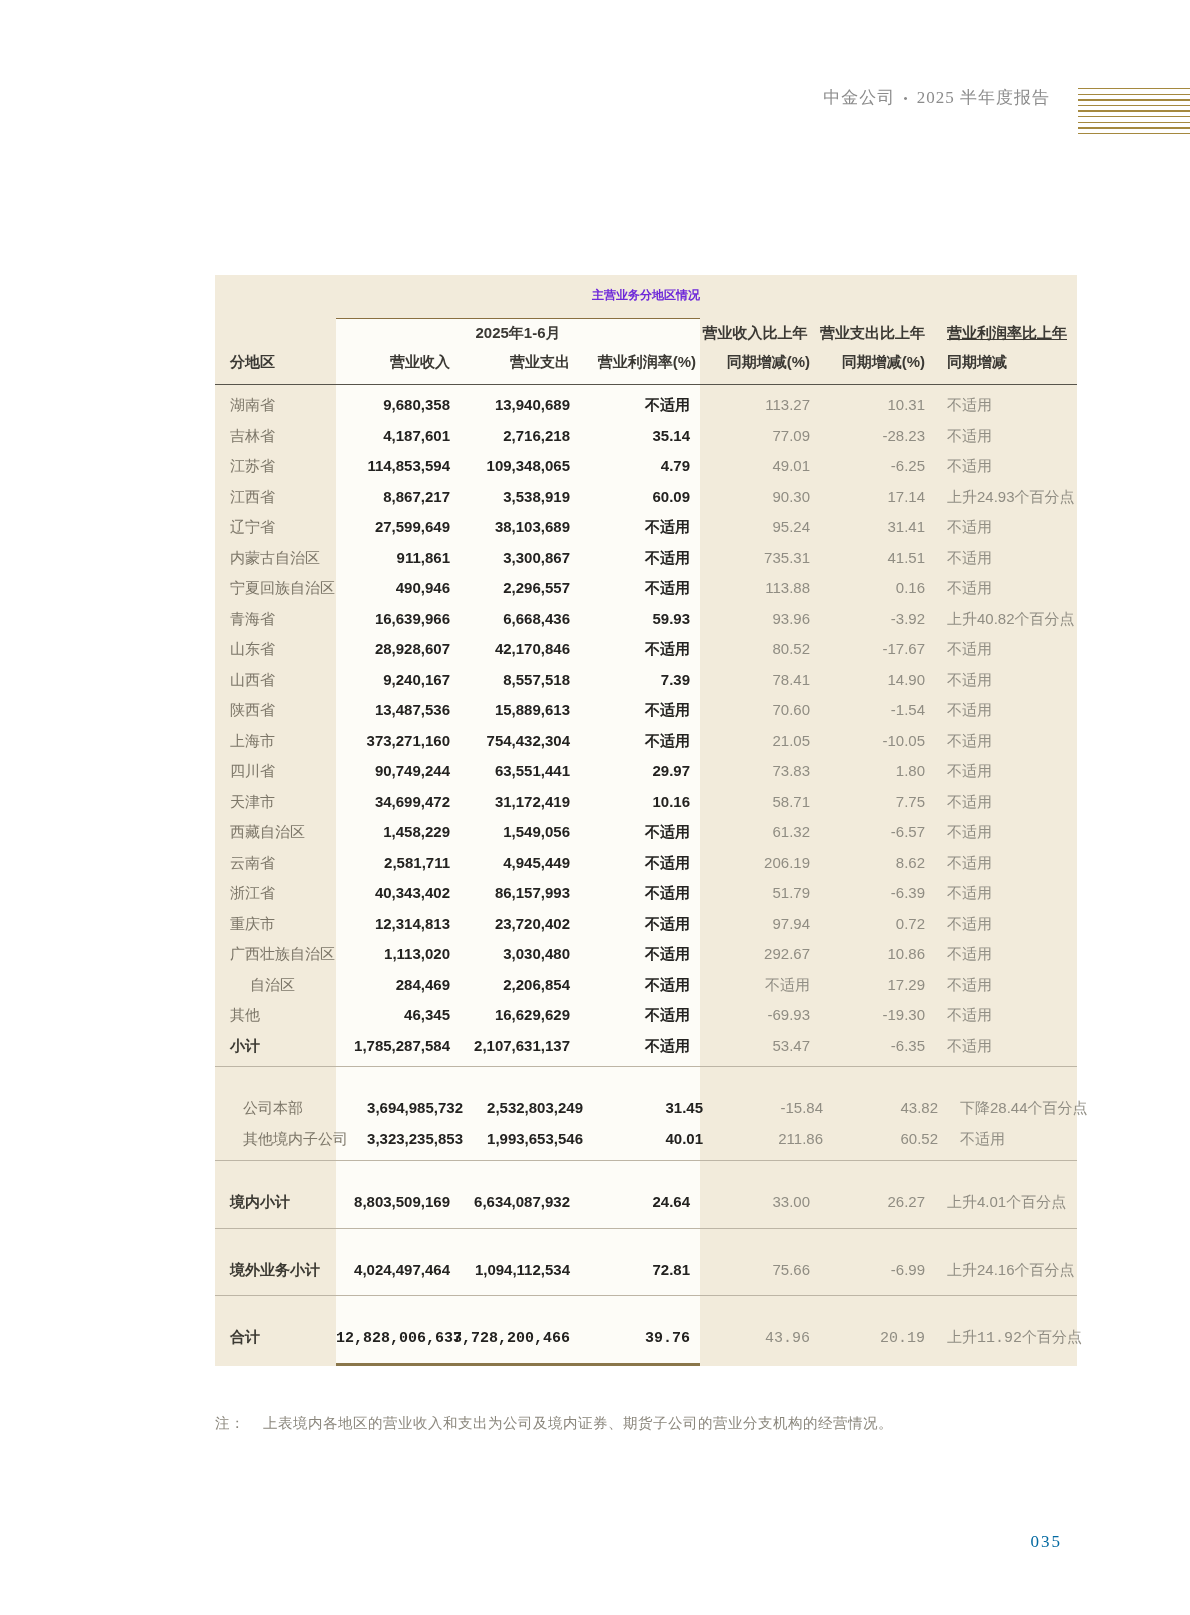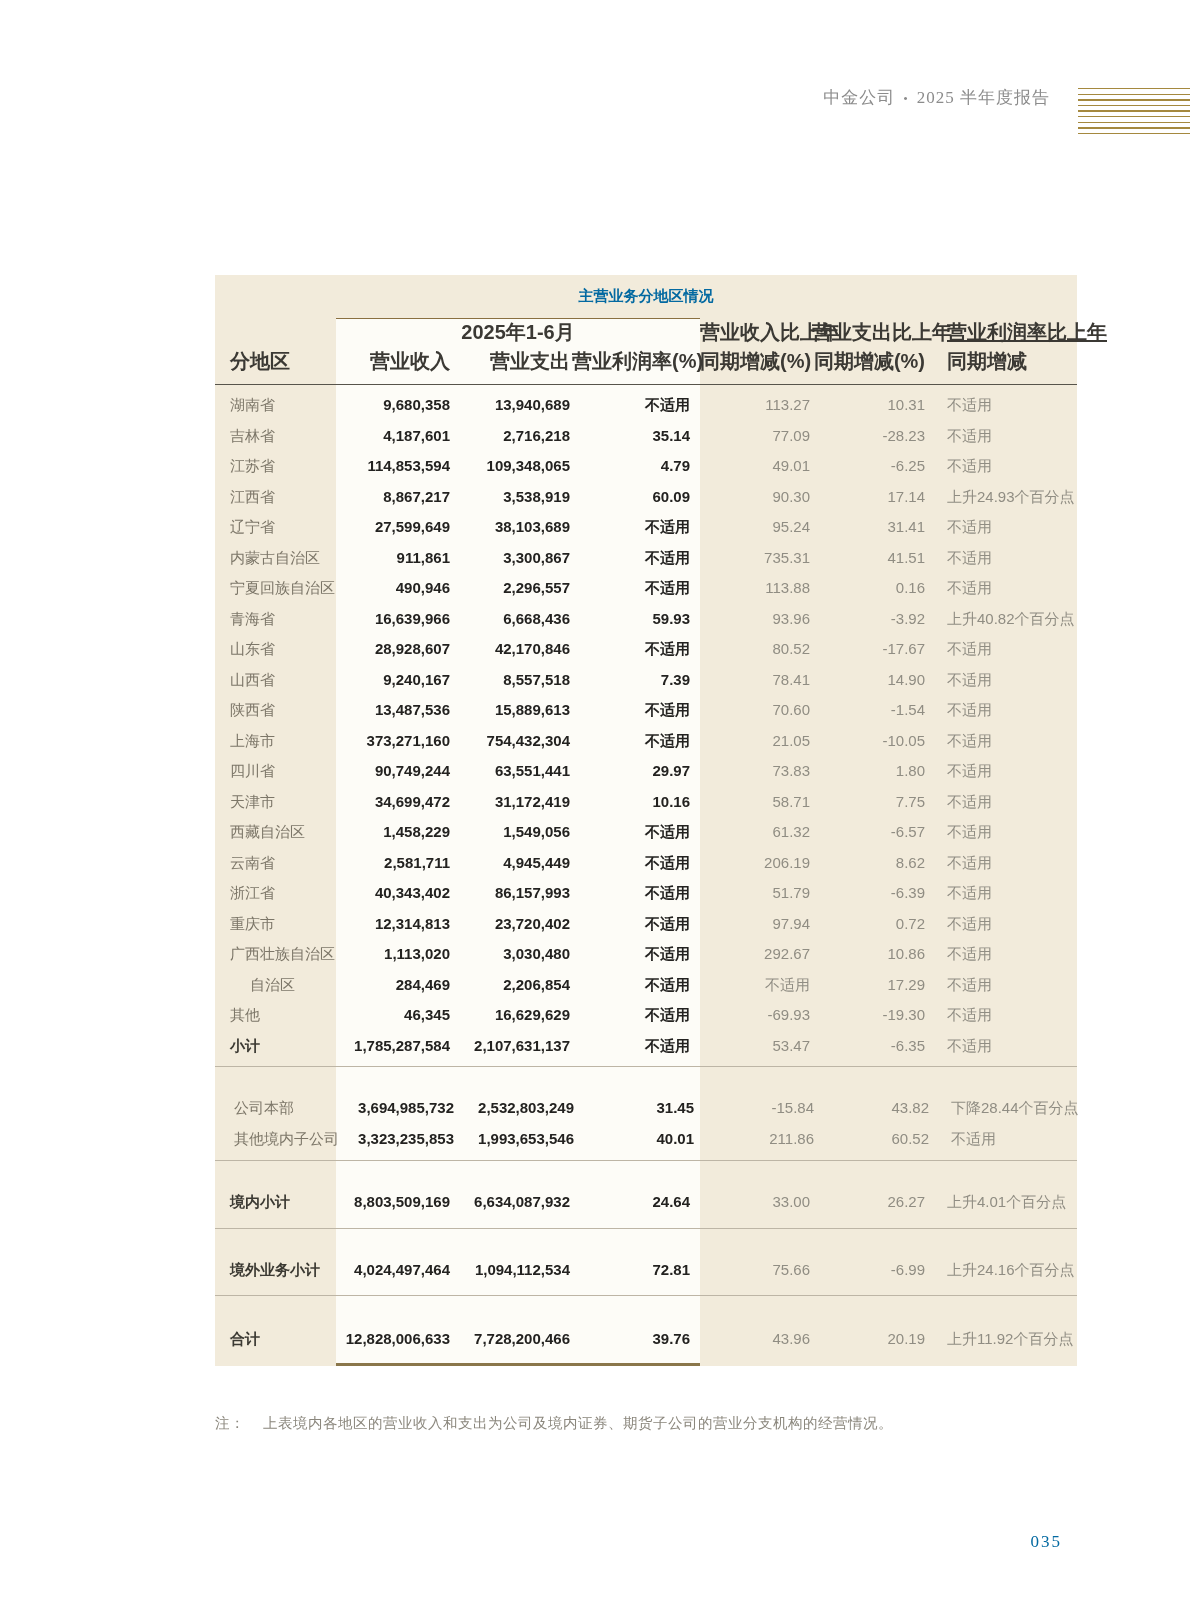--- a/index.html
+++ b/index.html
@@ -38,28 +38,28 @@
   }
   .tb-content { position:relative; }
 
   .table-head {
     height:110px; position:relative;
     border-bottom:1.5px solid #57544b;
     box-sizing:border-box;
   }
   .tb-title {
     position:absolute; top:12px; left:0; right:0;
-    text-align:center; font-weight:700; font-size:15px; color:#0369a1;
+    text-align:center; font-weight:700; font-size:12px; color:#6d28d9;
   }
   .head-grid {
     position:absolute; left:0; right:8px; bottom:8px;
     display:grid;
     grid-template-columns:121px 116px 120px 128px 112px 115px 150px;
     grid-auto-rows:29px;
-    font-weight:700; font-size:20px; color:#3b3934;
+    font-weight:700; font-size:15px; color:#3b3934;
     line-height:29px;
   }
   .hc { box-sizing:border-box; white-space:nowrap; }
   .h-group { grid-column:2 / 5; text-align:center; }
   .h-region { grid-row:2; grid-column:1; padding-left:15px; }
   .h-rev   { grid-row:2; grid-column:2; text-align:right; padding-right:2px; }
   .h-exp   { grid-row:2; grid-column:3; text-align:right; padding-right:2px; }
   .h-mar   { grid-row:2; grid-column:4; text-align:right; padding-right:4px; }
   .h-ry1 { grid-row:1; grid-column:5; text-align:center; padding-right:2px; }
   .h-ry2 { grid-row:2; grid-column:5; text-align:right; padding-right:2px; }
@@ -86,24 +86,24 @@
   .c5 { padding-right:2px; }
   .c6 { padding-right:2px; }
   .c7 { padding-left:20px; color:#908d83; }
   .bold-row .c1 { font-weight:700; color:#3c3a33; }
   .indent-label .c1 { padding-left:35px; }
   .label-only { height:30.5px; }
 
   .rule { height:1px; background:#bdb5a5; }
 
   .sec-regions { padding:5px 0 5px; }
-  .sec-company { padding:26px 4px 6px; }
+  .sec-company { padding:26px 13px 6px; }
   .sec-domestic-subtotal { padding:26px 0 10px; }
   .sec-overseas-subtotal { padding:26px 0 10px; }
-  .sec-total { padding:28px 0 11px; }
+  .sec-total { padding:28px 0 11px;font-family:Liberation Mono, monospace; }
 
   
   .note {
     position:absolute; left:215px; top:1414px;
     font-size:14.5px; color:#8b877d; letter-spacing:0.5px;
   }
   .note .note-label { margin-right:18px; }
   .page-number {
     position:absolute; right:128px; top:1532px;
     font-family:"Liberation Serif", serif;

